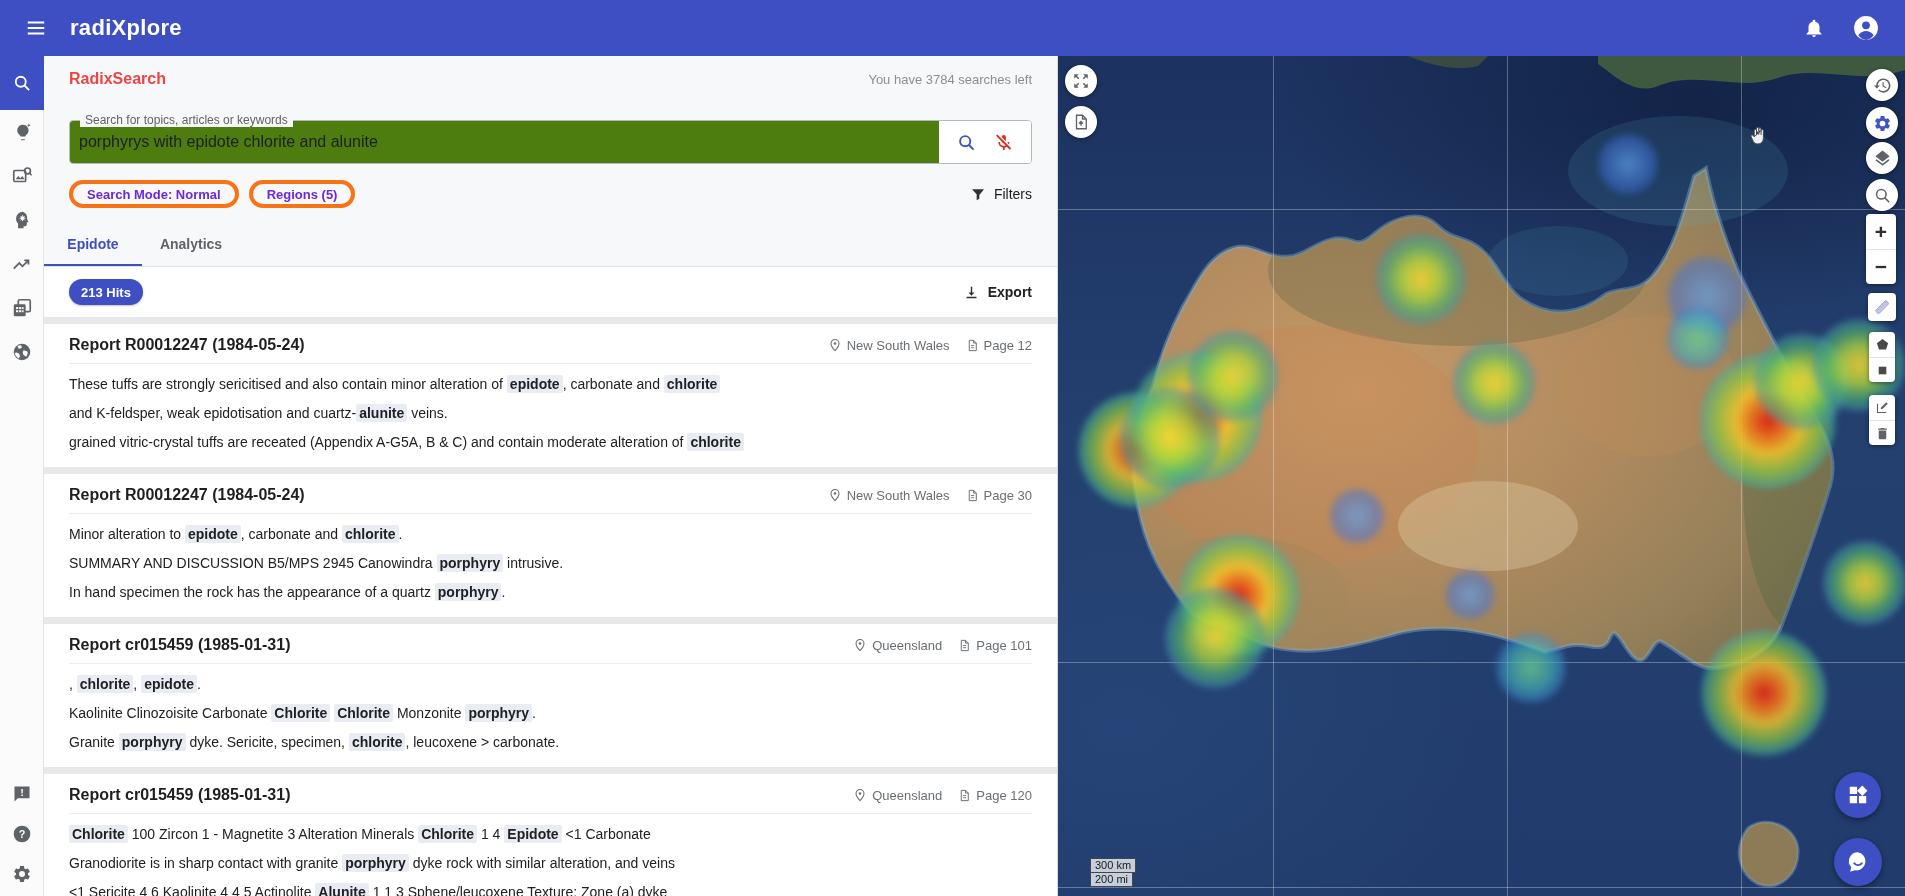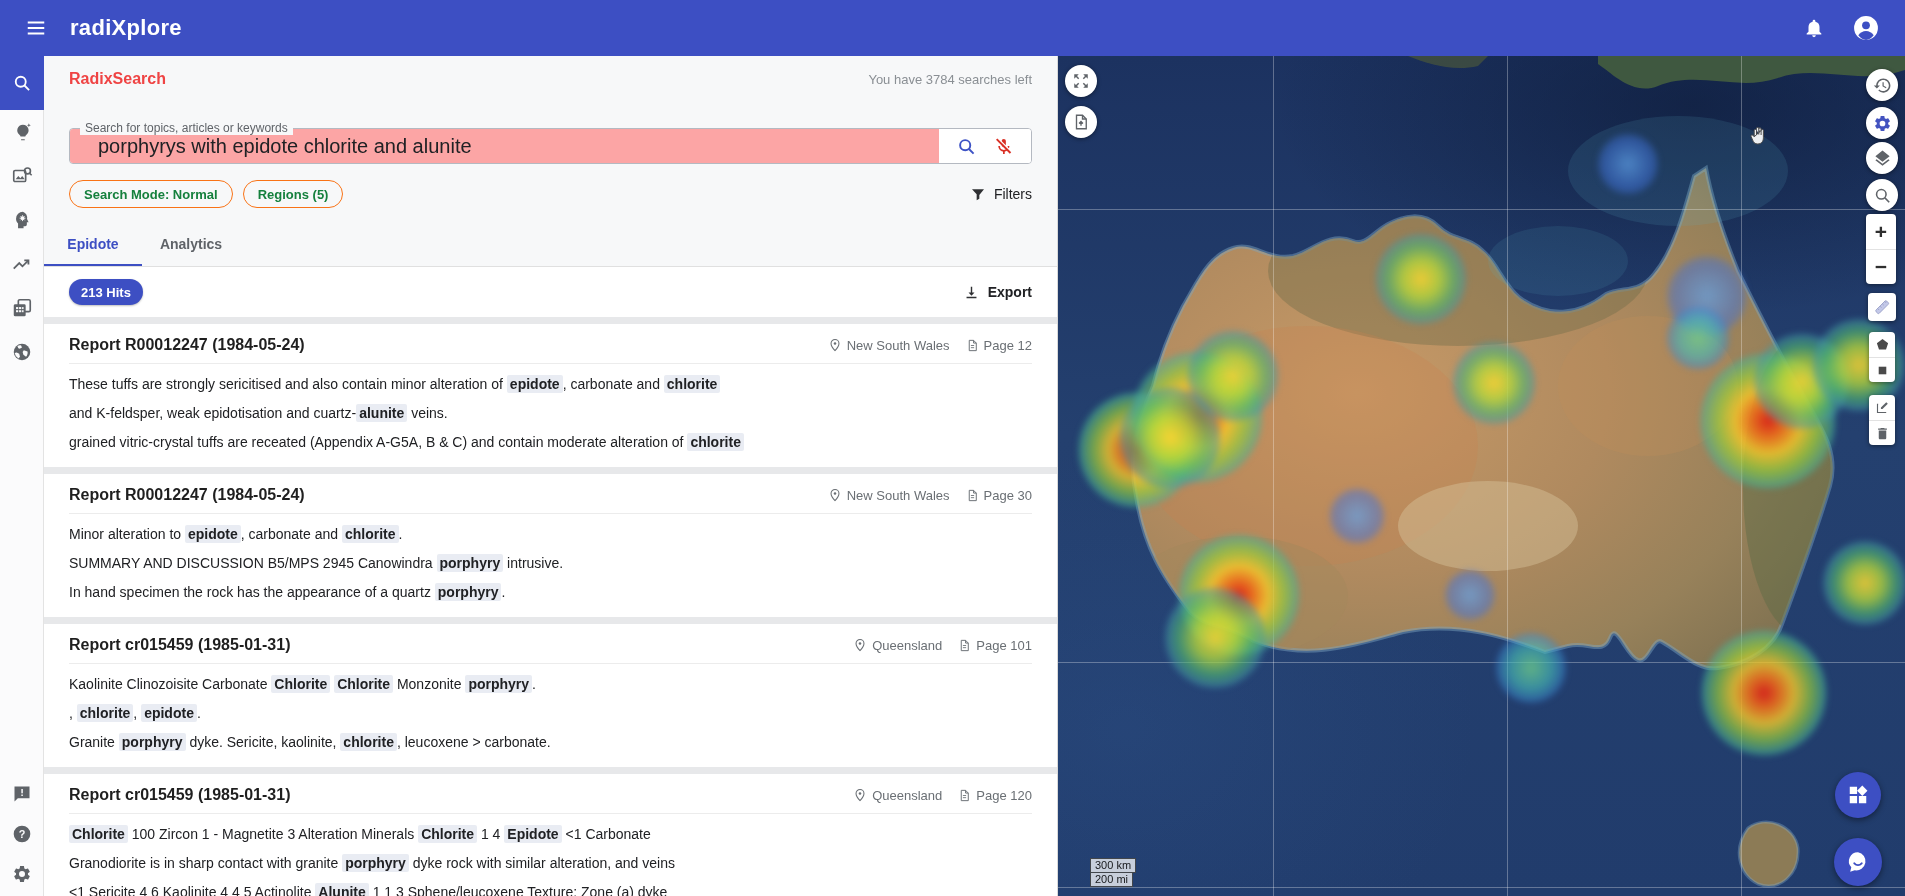--- a/index.html
+++ b/index.html
@@ -23,31 +23,31 @@
   .sb-bottom{ margin-top:auto; display:flex; flex-direction:column; align-items:center; padding-bottom:2px; }
   .sb-bottom .sb-item{ height:40px; }
 
   
   .panel{ width:1014px; flex:none; background:var(--panel-bg); display:flex; flex-direction:column; border-right:1px solid #d9d9d9; }
   .panel-header{ padding:14px 25px 0; }
   .ph-row{ display:flex; align-items:baseline; }
   .panel-title{ font-size:16px; font-weight:700; color:#ef4444; }
   .quota{ margin-left:auto; font-size:13px; color:#8a8f94; }
 
-  .search-field{ margin-top:40px; position:relative; height:36px; border:1px solid #b4b9c1; border-radius:4px;
+  .search-field{ margin-top:32px; position:relative; height:44px; border:1px solid #b4b9c1; border-radius:4px;
     display:flex; align-items:stretch; background:#fff; }
   .sf-label{ position:absolute; top:-8px; left:10px; font-size:12px; color:#5f6368; background:var(--panel-bg); padding:0 5px; line-height:14px; }
-  .sf-input{ flex:1; border:none; outline:none; background:#fca5a5; border-radius:3px 0 0 3px; padding:0 28px;
-    font-size:20px; color:#202124; font-family:"Liberation Sans",sans-serif; }
+  .sf-input{ flex:1; border:none; outline:none; background:#4d7c0f; border-radius:3px 0 0 3px; padding:0 9px;
+    font-size:16px; color:#202124; font-family:"Liberation Sans",sans-serif; }
   .sf-icons{ width:92px; display:flex; align-items:center; justify-content:space-evenly; background:#fff; border-radius:0 3px 3px 0; }
   .sf-iconbtn{ background:none; border:none; display:grid; place-items:center; cursor:pointer; }
 
   .chips-row{ display:flex; align-items:center; gap:10px; margin-top:16px; }
-  .chip{ height:28px; border:1px solid #f97316; border-radius:16px; background:transparent; padding:0 14px;
-    display:flex; align-items:center; font-size:13px; font-weight:700; color:#15803d; cursor:pointer; font-family:"Liberation Sans",sans-serif;}
+  .chip{ height:28px; border:4px solid #f97316; border-radius:16px; background:transparent; padding:0 14px;
+    display:flex; align-items:center; font-size:13px; font-weight:700; color:#6d28d9; cursor:pointer; font-family:"Liberation Sans",sans-serif;}
   .filters-btn{ margin-left:auto; background:none; border:none; display:flex; align-items:center; gap:8px;
     font-size:14px; color:#202124; cursor:pointer; font-family:"Liberation Sans",sans-serif; }
 
   .tabs{ display:flex; margin-top:14px; border-bottom:1px solid #e0e0e0; }
   .tab{ width:98px; height:44px; display:grid; place-items:center; font-size:14px; font-weight:700;
     color:#5f6368; background:none; border:none; cursor:pointer; font-family:"Liberation Sans",sans-serif;}
   .tab.active{ color:var(--blue); box-shadow:inset 0 -2px 0 var(--blue); }
 
   .results{ flex:1; overflow:hidden; background:#e7e8ea; }
   .hits-row{ background:#fff; display:flex; align-items:center; padding:12px 25px; margin-bottom:7px; }
@@ -329,23 +329,23 @@
                   <svg width="13" height="13" viewBox="0 0 24 24">
                     <path d="M6 2.5h8l5 5V21.5H6z" fill="none" stroke="#6a6f74" stroke-width="1.8"></path>
                     <path d="M14 2.5v5h5" fill="none" stroke="#6a6f74" stroke-width="1.8"></path>
                     <path d="M9 12h6M9 16h6" stroke="#6a6f74" stroke-width="1.6"></path>
                   </svg>
                   <span>Page 101</span>
                 </span>
               </div>
             </div>
             <div class="card-divider"></div>
+            <div class="snippet-line"><span>, </span><span class="hl">chlorite</span><span>, </span><span class="hl">epidote</span><span>.</span></div>
             <div class="snippet-line"><span>Kaolinite Clinozoisite Carbonate </span><span class="hl">Chlorite</span><span> </span><span class="hl">Chlorite</span><span> Monzonite </span><span class="hl">porphyry</span><span>.</span></div>
-            <div class="snippet-line"><span>, </span><span class="hl">chlorite</span><span>, </span><span class="hl">epidote</span><span>.</span></div>
-            <div class="snippet-line"><span>Granite </span><span class="hl">porphyry</span><span> dyke. Sericite, kaolinite, </span><span class="hl">chlorite</span><span>, leucoxene &gt; carbonate.</span></div>
+            <div class="snippet-line"><span>Granite </span><span class="hl">porphyry</span><span> dyke. Sericite, specimen, </span><span class="hl">chlorite</span><span>, leucoxene &gt; carbonate.</span></div>
           </div>
           <div class="report-card">
             <div class="card-head">
               <div class="card-title">Report cr015459 (1985-01-31)</div>
               <div class="card-meta">
                 <span class="meta-item">
                   <svg width="14" height="14" viewBox="0 0 24 24">
                     <path d="M12 2.5a6.8 6.8 0 0 0-6.8 6.8C5.2 14.4 12 21.5 12 21.5s6.8-7.1 6.8-12.2A6.8 6.8 0 0 0 12 2.5z" fill="none" stroke="#6a6f74" stroke-width="1.8"></path>
                     <circle cx="12" cy="9.3" r="2.2" fill="#6a6f74"></circle>
                   </svg>

